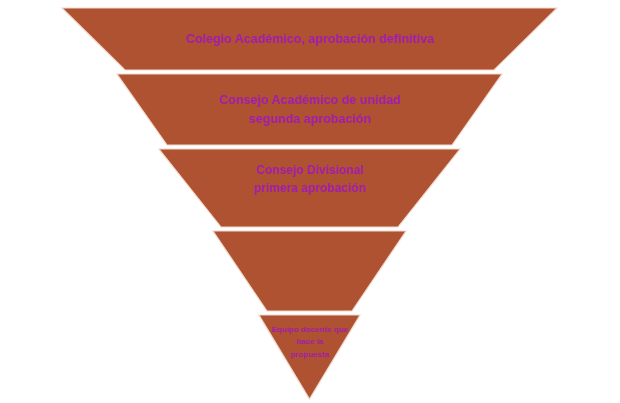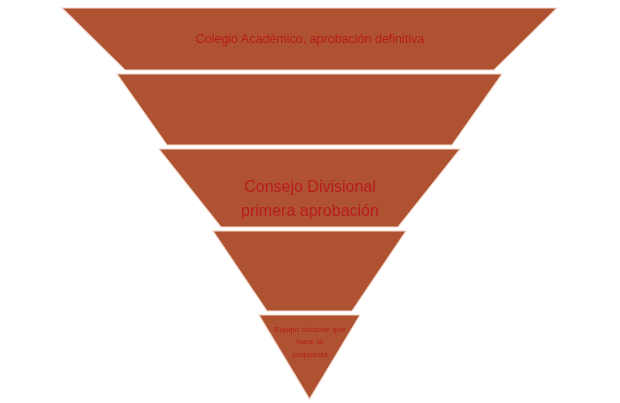--- a/index.html
+++ b/index.html
@@ -24,44 +24,46 @@
     stroke-width: 1.2;
   }
   .label {
     position: absolute;
     left: 0;
     width: 100%;
     display: flex;
     align-items: center;
     justify-content: center;
     text-align: center;
-    color: #b91c1c;
-    font-weight: normal;
+    color: #a21caf;
+    font-weight: bold;
     white-space: pre-line;
     pointer-events: none;
   }
   .lbl1 { top: 8px;   height: 62px; font-size: 12.5px; line-height: 1.3; }
   .lbl2 { top: 74px;  height: 71px; font-size: 12.5px; line-height: 1.45; }
-  .lbl3 { top: 160px; height: 78px; font-size: 16px;   line-height: 1.5; }
+  .lbl3 { top: 140px; height: 78px; font-size: 12px;   line-height: 1.5; }
   .lbl4 { top: 231px; height: 80px; font-size: 11px;   line-height: 1.5; }
   .lbl5 { top: 315px; height: 55px; font-size: 8px;    line-height: 1.55; }
 </style>
 </head>
 <body>
 
 <div class="canvas">
 
   <svg width="620" height="403" viewBox="0 0 620 403">
     <polygon class="seg" points="62,8 557,8 494,70 125,70" fill="#AE5232" stroke="#F2D7C9"></polygon>
     <polygon class="seg" points="117,74 502,74 452,145 167,145" fill="#AE5232" stroke="#F2D7C9"></polygon>
     <polygon class="seg" points="159,149 460,149 398,227 221,227" fill="#AE5232" stroke="#F2D7C9"></polygon>
     <polygon class="seg" points="213,231 406,231 352,311 267,311" fill="#AE5232" stroke="#F2D7C9"></polygon>
     <polygon class="seg" points="259,315 360,315 309.5,399" fill="#AE5232" stroke="#F2D7C9"></polygon>
   </svg>
 
   <div class="label lbl1">Colegio  Académico, aprobación definitiva</div>
+  <div class="label lbl2">Consejo Académico de unidad
+segunda aprobación</div>
   <div class="label lbl3">Consejo Divisional
 primera aprobación</div>
   <div class="label lbl5">Equipo docente que
 hace la
 propuesta</div>
 
 </div>
 
 </body></html>

